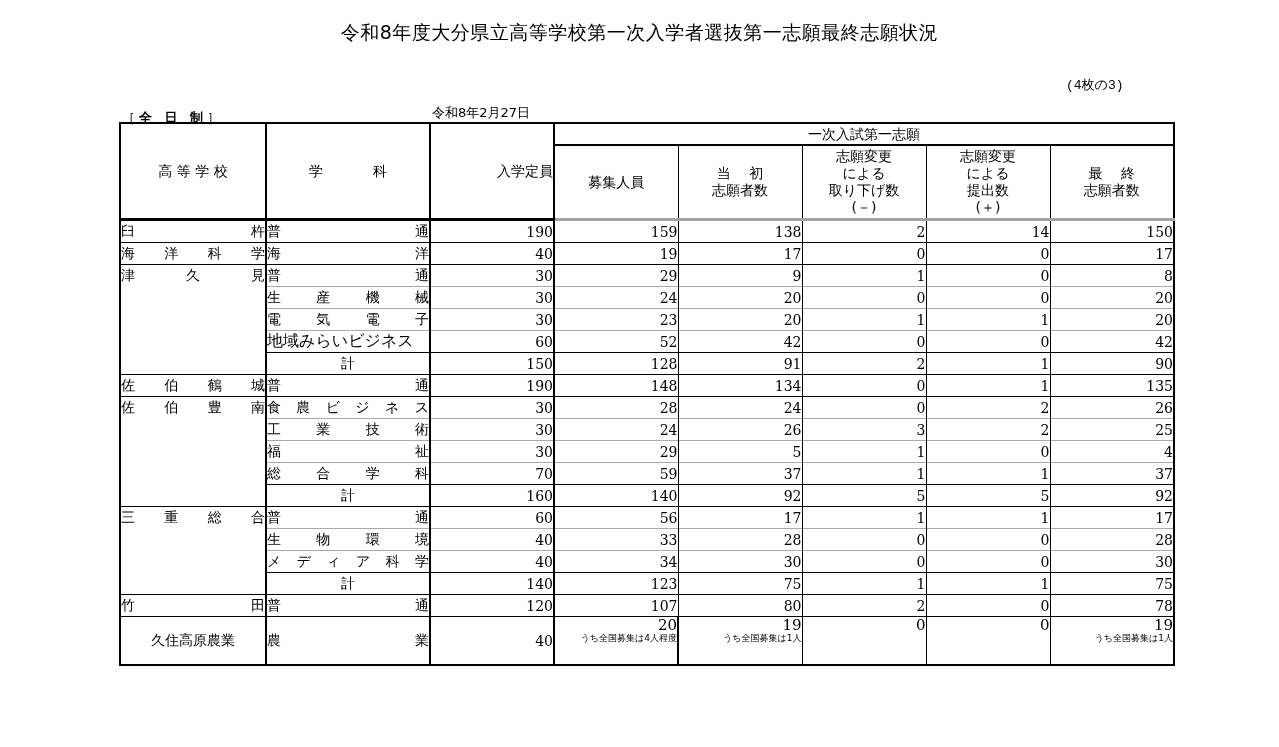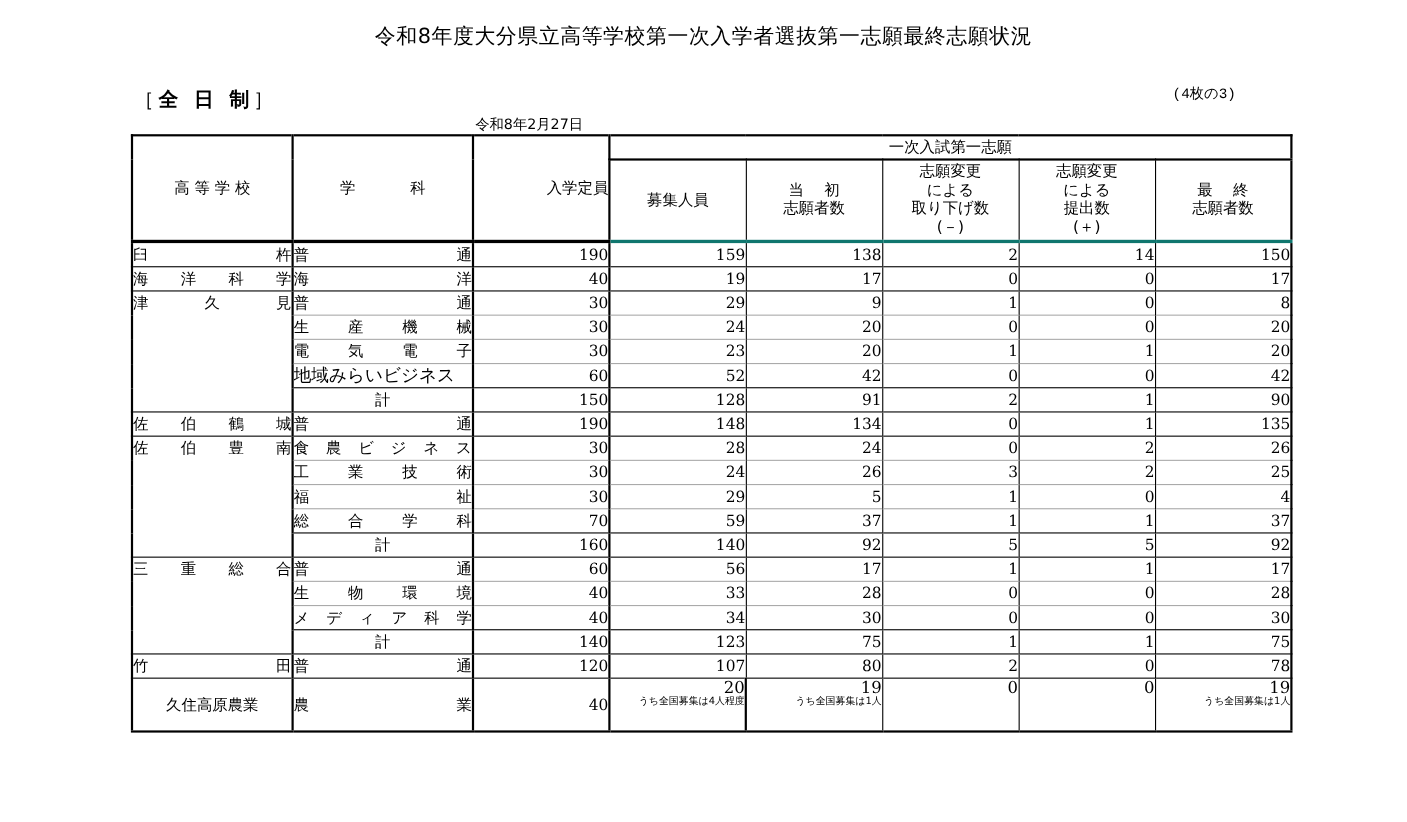--- a/index.html
+++ b/index.html
@@ -1,33 +1,33 @@
 <!DOCTYPE html>
 <html><head>
 <meta charset="utf-8">
 <style>
   html, body { margin:0; padding:0; background:#ffffff; }
   body { width:1279px; height:747px; position:relative; overflow:hidden;
          font-family: "DejaVu Sans", "Liberation Sans", sans-serif; color:#000; }
   .title { position:absolute; left:0; width:1279px; top:20px; text-align:center;
            font-size:19px; letter-spacing:0.5px; }
   .page-no { position:absolute; left:1066px; top:76px; font-size:13px; font-family:Liberation Mono, monospace; }
-  .section { position:absolute; left:122px; top:78px; font-size:18px; letter-spacing:4px; font-weight:bold; }
+  .section { position:absolute; left:122px; top:109px; font-size:13px; letter-spacing:4px; font-weight:bold; }
   .section .br { font-weight:normal; }
   .date { position:absolute; left:432px; top:104px; font-size:13px; }
   table.grid { position:absolute; left:119px; top:122px; border-collapse:collapse;
                table-layout:fixed; border:2px solid #000; }
   table.grid td, table.grid th { padding:0; font-weight:normal; font-size:14px; overflow:hidden; white-space:nowrap; }
   col.c-school { width:146px; } col.c-dept { width:164px; } col.c-cap { width:124px; }
   col.c-n { width:124px; }
   th { border:1px solid #000; text-align:center; vertical-align:middle; line-height:17px; }
   th.thick-l, td.thick-l { border-left:2px solid #000; }
   tr.sup th { height:20px; }
   tr.sub th { height:72px; }
-  tr.hdr-last th { border-bottom:3px solid #0f766e; }
+  tr.hdr-last th { border-bottom:3px solid #a3a3a3; }
   td { height:21px; border-left:1px solid #000; border-right:1px solid #000; }
   td.num { text-align:right; padding-right:6px; font-family:"DejaVu Serif","Liberation Serif",serif; font-size:15px; }
   td.school, td.dept { padding:0 14px; font-size:14px; }
   .spread { display:flex; justify-content:space-between; }
   .center { text-align:center; }
   .small { font-size:16px; letter-spacing:0px; }
   tr.rowsep-thin td.dept, tr.rowsep-thin td.num { border-top:1px solid #aaa; }
   tr.rowsep-thin td.school { border-top:none; }
   tr.subtotal td.dept, tr.subtotal td.num { border-top:1px solid #000; }
   tr.group-start td { border-top:1px solid #000; }

